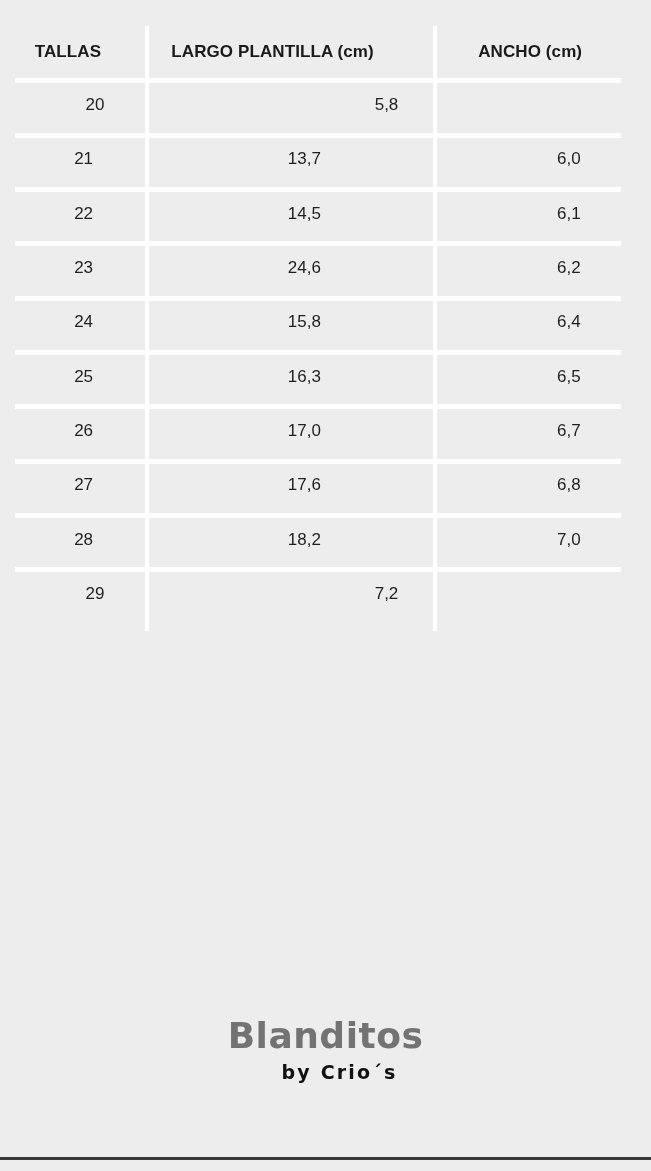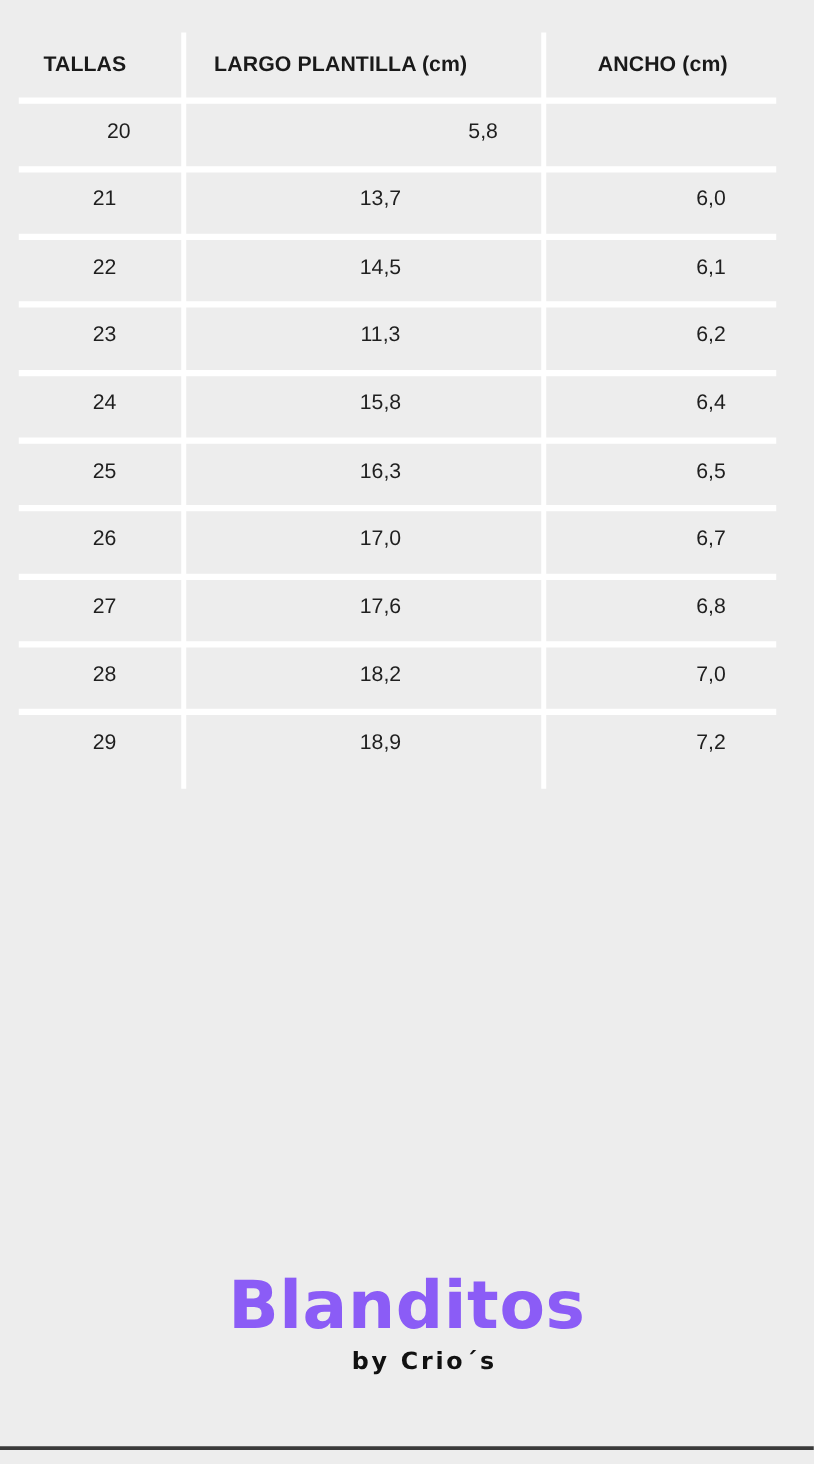--- a/index.html
+++ b/index.html
@@ -98,23 +98,23 @@
   
   .brand-block {
     position: absolute;
     left: 0;
     top: 1018px;
     width: 651px;
     text-align: center;
   }
   .brand-name {
     font-family: "DejaVu Sans", sans-serif;
-    font-size: 53px;
+    font-size: 36px;
     font-weight: bold;
-    color: #8b5cf6;
+    color: #737373;
     letter-spacing: 0.5px;
     line-height: 1;
     text-align: center;
   }
   .brand-tagline {
     font-family: "DejaVu Sans", sans-serif;
     font-size: 19px;
     font-weight: bold;
     color: #111111;
     letter-spacing: 2.2px;
@@ -167,21 +167,21 @@
       <div class="cell col-size">22</div>
       <div class="cell col-gap"></div>
       <div class="cell col-len">14,5</div>
       <div class="cell col-gap"></div>
       <div class="cell col-width">6,1</div>
     </div>
 
     <div class="chart-row body-row">
       <div class="cell col-size">23</div>
       <div class="cell col-gap"></div>
-      <div class="cell col-len">11,3</div>
+      <div class="cell col-len">24,6</div>
       <div class="cell col-gap"></div>
       <div class="cell col-width">6,2</div>
     </div>
 
     <div class="chart-row body-row">
       <div class="cell col-size">24</div>
       <div class="cell col-gap"></div>
       <div class="cell col-len">15,8</div>
       <div class="cell col-gap"></div>
       <div class="cell col-width">6,4</div>
@@ -215,21 +215,20 @@
       <div class="cell col-size">28</div>
       <div class="cell col-gap"></div>
       <div class="cell col-len">18,2</div>
       <div class="cell col-gap"></div>
       <div class="cell col-width">7,0</div>
     </div>
 
     <div class="chart-row body-row">
       <div class="cell col-size">29</div>
       <div class="cell col-gap"></div>
-      <div class="cell col-len">18,9</div>
       <div class="cell col-gap"></div>
       <div class="cell col-width">7,2</div>
     </div>
 
   </div>
 
   <div class="h-sep" style="top:78px;"></div>
   <div class="h-sep" style="top:133px;"></div>
   <div class="h-sep" style="top:187px;"></div>
   <div class="h-sep" style="top:241px;"></div>

